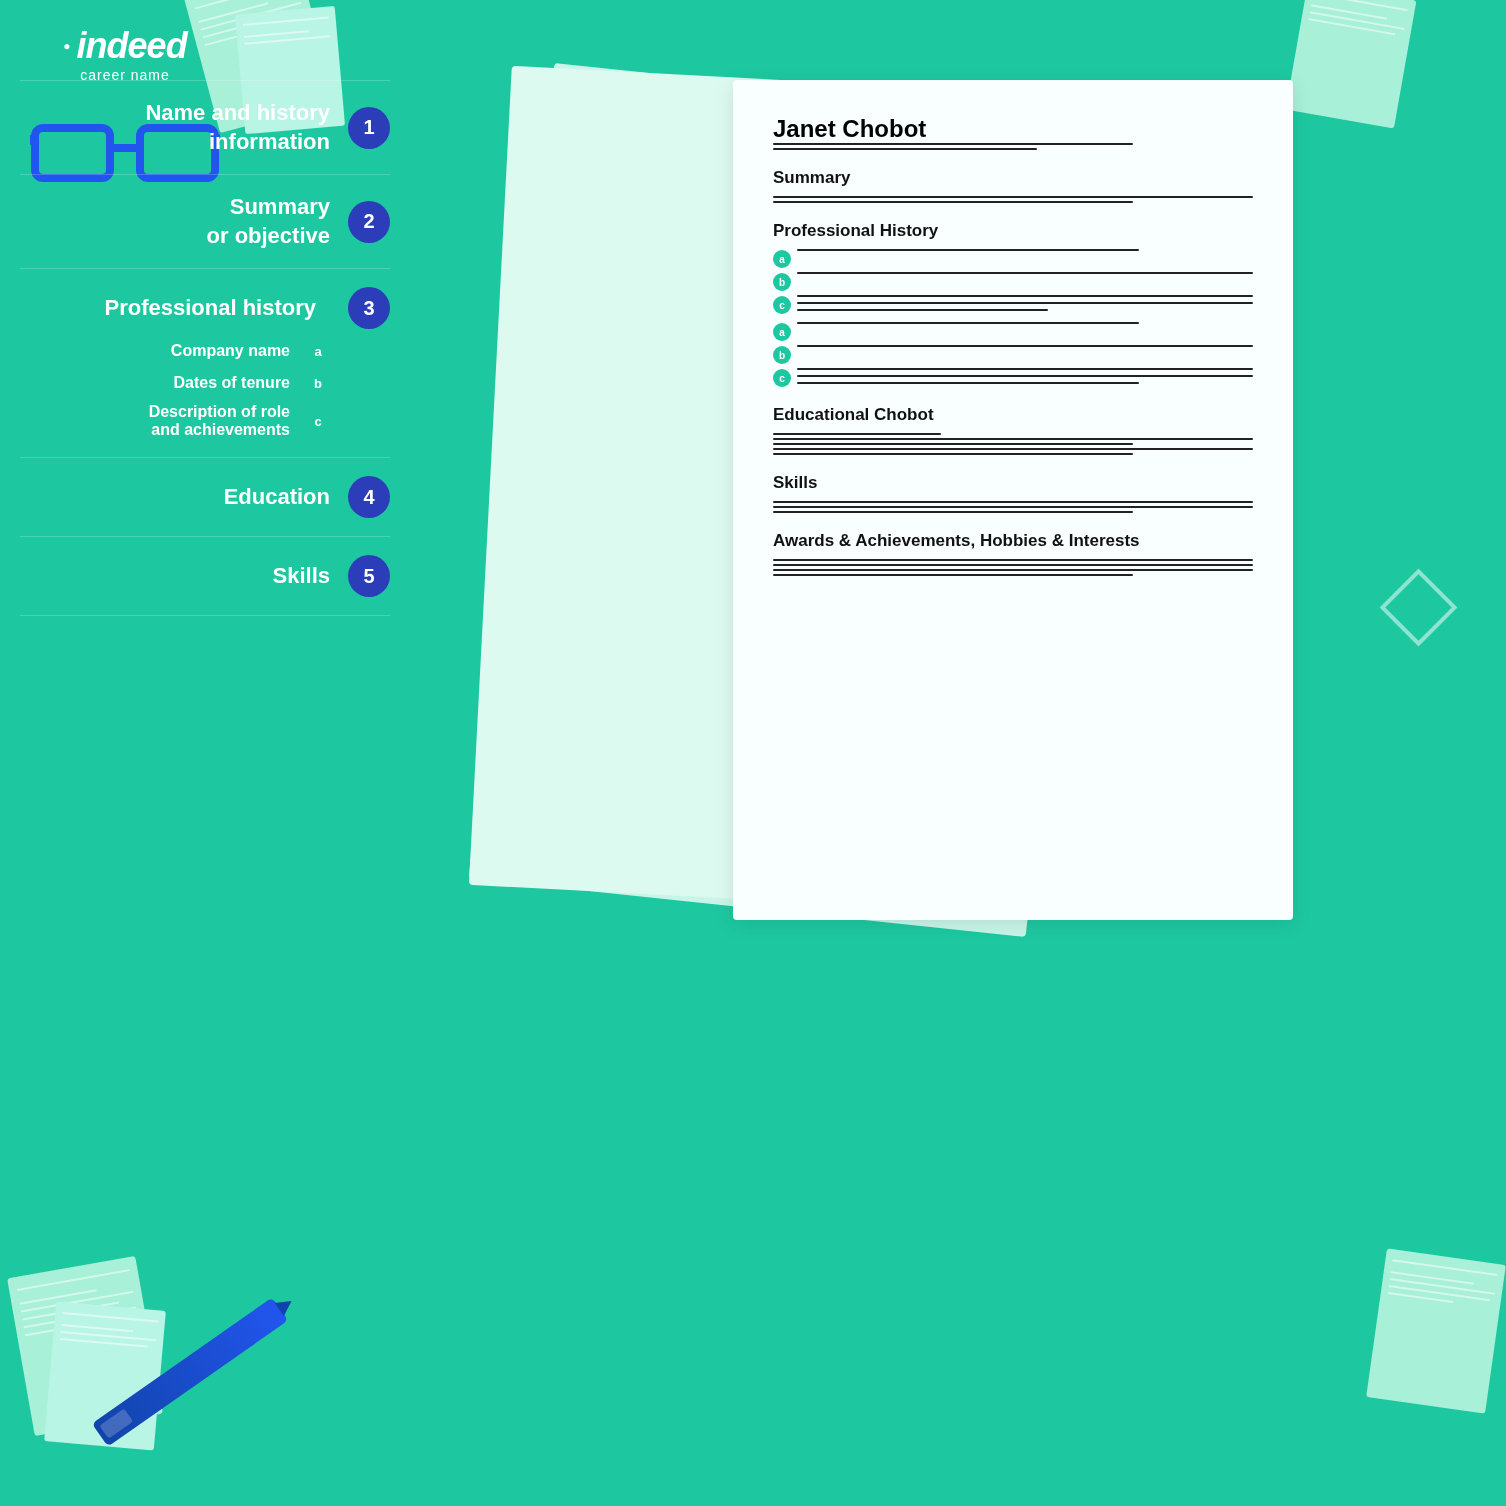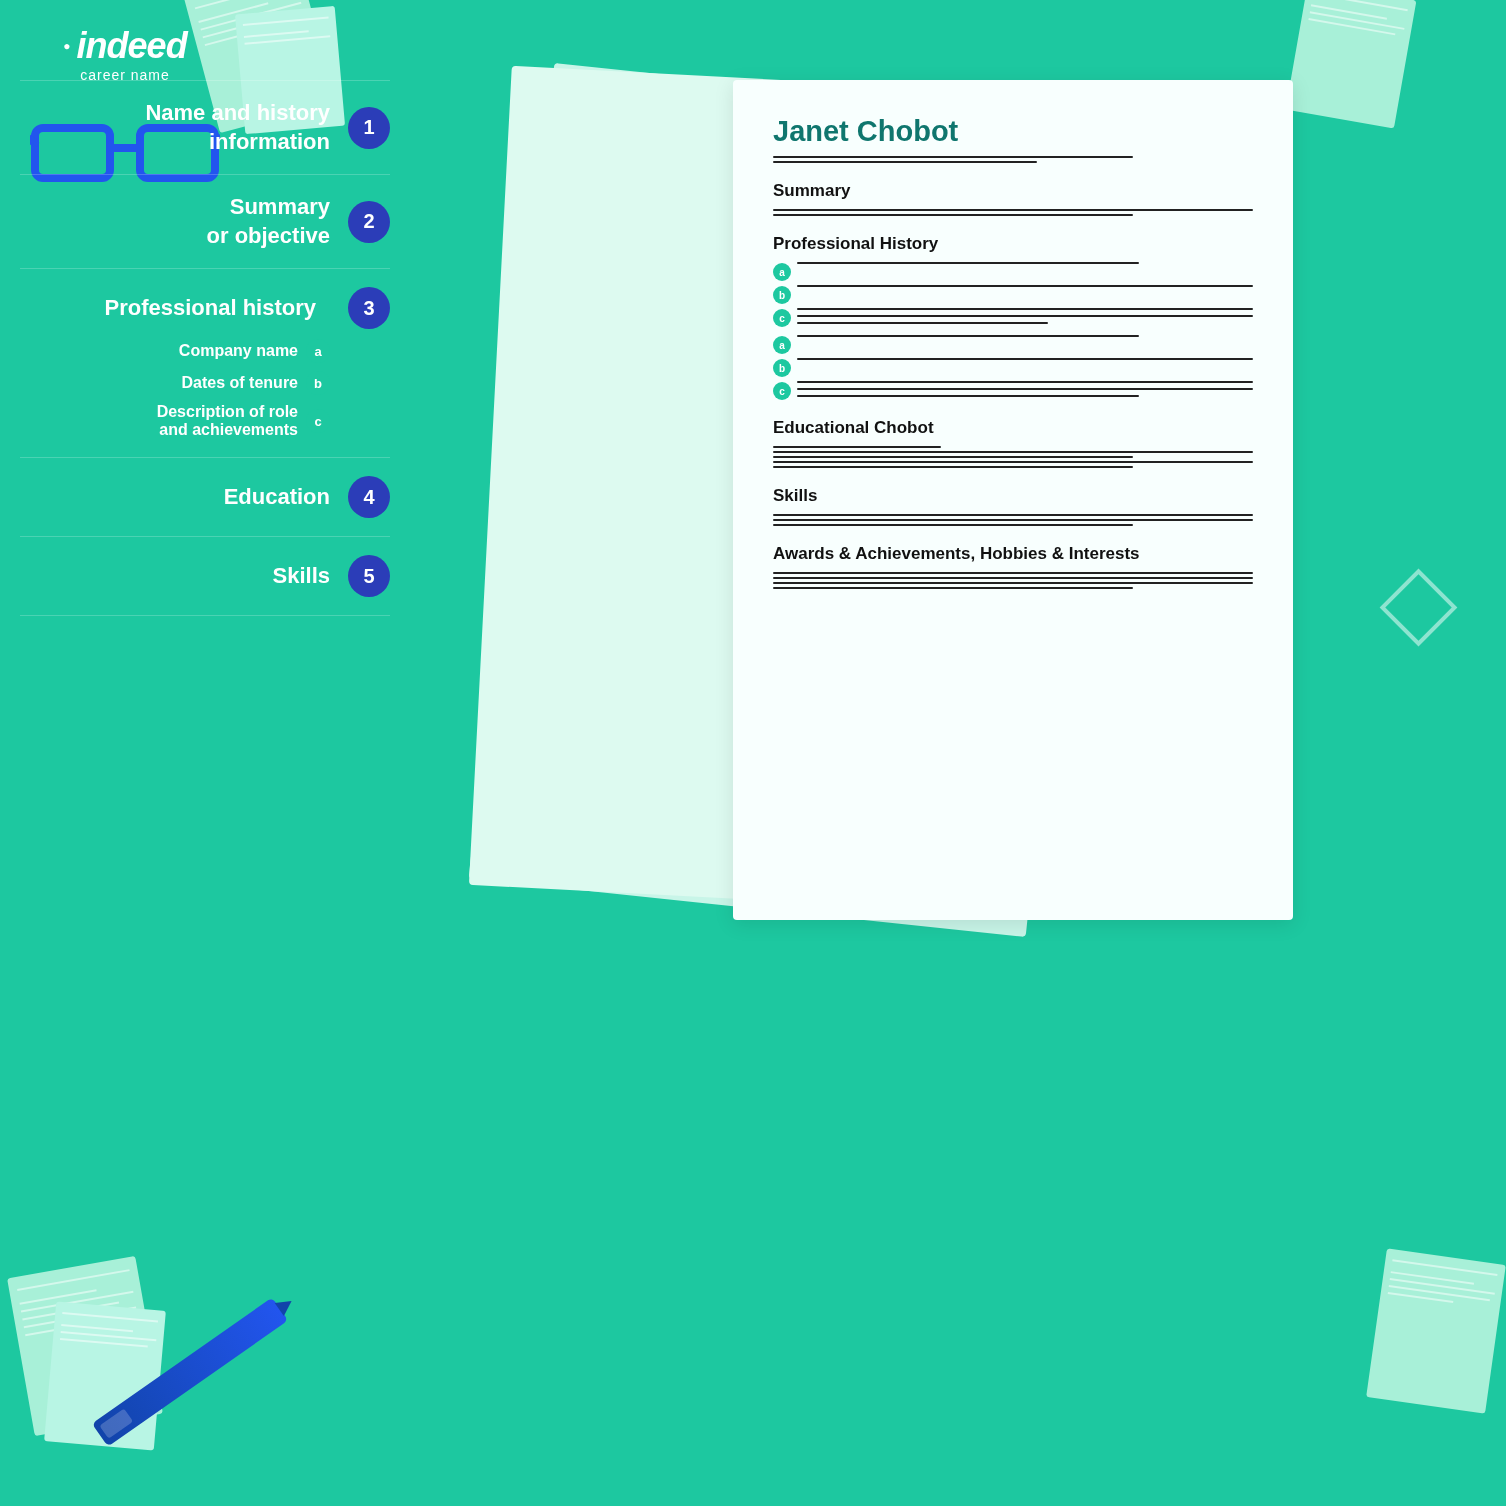--- a/index.html
+++ b/index.html
@@ -117,21 +117,21 @@
       font-size: 22px;
       font-weight: bold;
       line-height: 1.3;
       margin-right: 18px;
     }
 
     .sub-item-line {
       display: flex;
       align-items: center;
       justify-content: center;
-      gap: 8px;
+      gap: 16px;
       margin-top: 4px;
     }
 
     .sub-item-label {
       font-size: 16px;
       font-weight: bold;
       color: white;
     }
 
     .sub-badge {
@@ -204,24 +204,23 @@
       background: #f8fffe;
       border-radius: 4px;
       padding: 35px 40px;
       z-index: 3;
       box-shadow: 0 4px 20px rgba(0,0,0,0.1);
       top: 20px;
       left: 80px;
     }
 
     .resume-name {
-      font-size: 29px;
-      font-weight: bold;
-      color: #0f766e;
-      margin-bottom: 8px;
+      font-size: 24px;
+      font-weight: bold;
+      color: #000000;
     }
 
     .resume-section-title {
       font-size: 17px;
       font-weight: bold;
       color: #111;
       margin-top: 18px;
       margin-bottom: 8px;
     }
 

